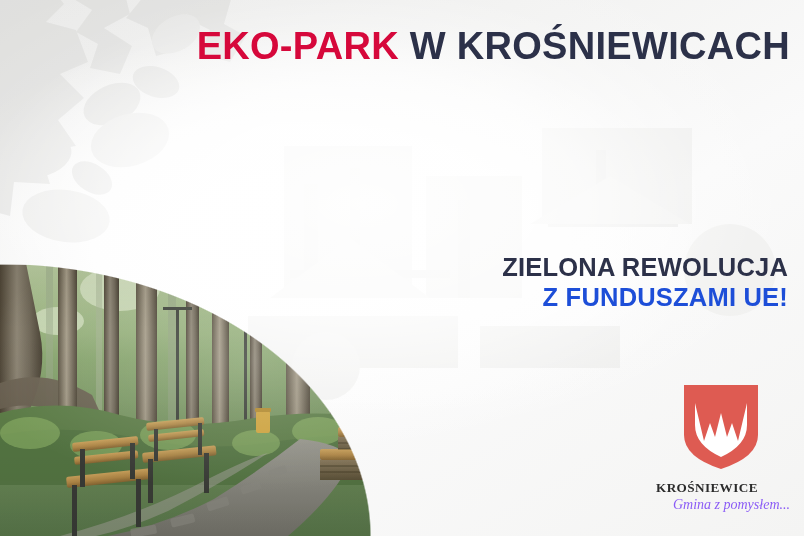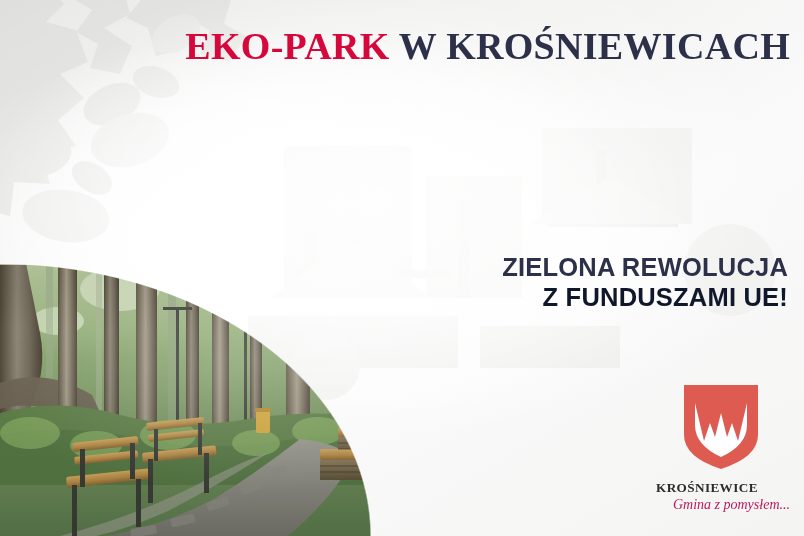--- a/index.html
+++ b/index.html
@@ -56,21 +56,21 @@
     background: radial-gradient(ellipse 62% 50% at 45% 38%, rgba(255,255,255,0.93) 0%, rgba(255,255,255,0.70) 45%, rgba(255,255,255,0.10) 78%, rgba(255,255,255,0) 100%);
   }
 
   
   .headline {
     position: absolute;
     left: 0; right: 14px;
     top: 27px;
     text-align: right;
     white-space: nowrap;
-    font-family: Liberation Serif, serif;
+    font-family: Liberation Sans, sans-serif;
     font-weight: bold;
     font-size: 38px;
     letter-spacing: 0.3px;
     line-height: 1;
   }
   .headline .hl-red  { color: #D6083B; }
   .headline .hl-dark { color: #2C3149; }
 
   
   .subtitle {
@@ -83,21 +83,21 @@
   }
   .subtitle-line1 {
     font-size: 25.5px;
     font-weight: bold;
     color: #2C3149;
     letter-spacing: 0.2px;
   }
   .subtitle-line2 {
     font-size: 25.5px;
     font-weight: bold;
-    color: #0f172a;
+    color: #1d4ed8;
     letter-spacing: 0.2px;
   }
 
   
   .photo-wrap {
     position: absolute;
     left: 0;
     top: 263px;
     width: 548px;
     height: 273px;
@@ -161,21 +161,21 @@
     letter-spacing: 0.4px;
     text-align: left;
     padding-left: 8px;
     font-family: Liberation Serif, serif;
   }
   .logo-tagline {
     margin-top: 1px;
     font-family: "Liberation Serif", "DejaVu Serif", serif;
     font-style: italic;
     font-size: 14px;
-    color: #be185d;
+    color: #8b5cf6;
     text-align: right;
     padding-right: 4px;
   }
 </style>
 </head>
 <body>
 
 <div id="poster">
 
   <div class="bg-base"></div>

